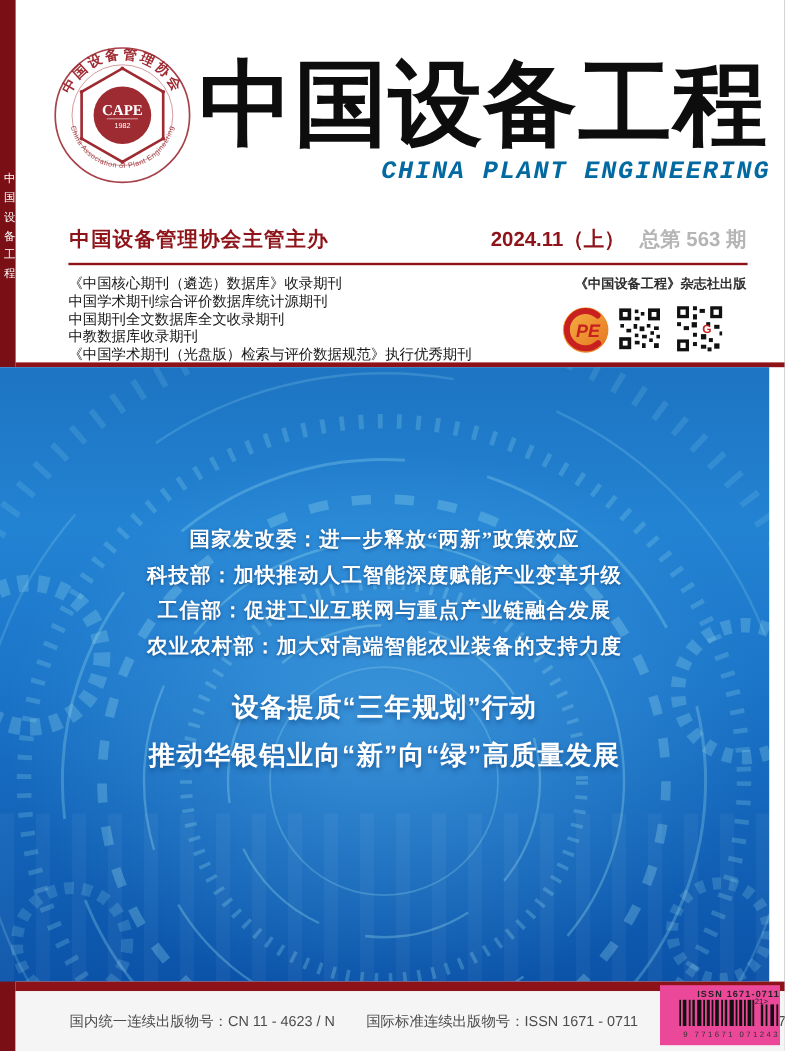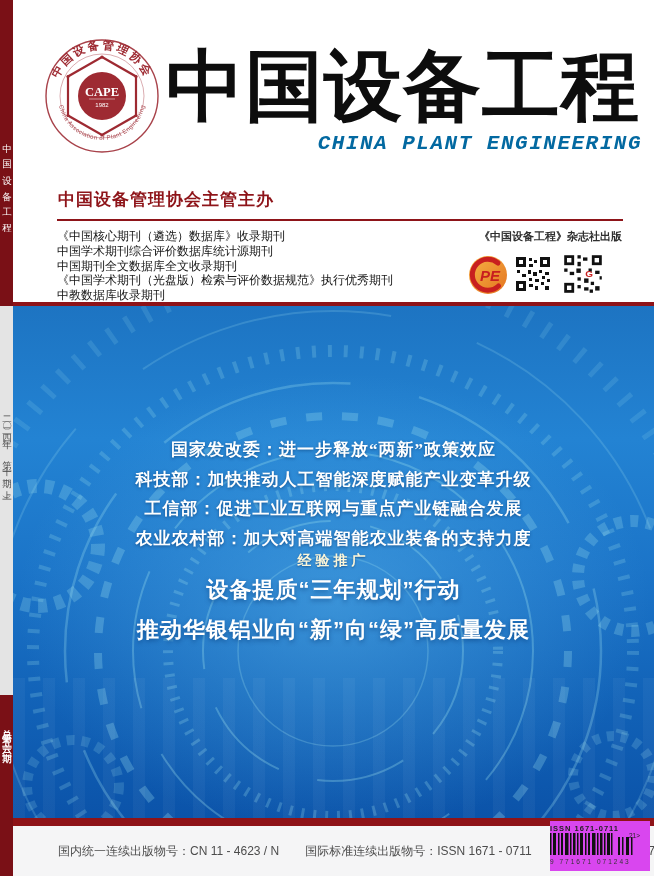--- a/index.html
+++ b/index.html
@@ -31,21 +31,21 @@
   .rule{position:absolute;left:57px;top:219px;width:566px;height:2px;background:#8e1419;}
   .honors{position:absolute;left:57px;top:229px;font-size:12px;font-weight:400;
           color:#161616;line-height:14.8px;}
   .publisher{position:absolute;right:32px;top:229px;font-size:11px;color:#2e2e2e;font-weight:600;}
   .cpe{position:absolute;left:468px;top:255px;width:40px;height:40px;}
   .qr{position:absolute;background:#fff;}
   .qr1{left:514px;top:255px;width:38px;height:38px;}
   .qr2{left:562px;top:253px;width:42px;height:42px;}
   .topline{position:absolute;left:13px;top:302px;width:641px;height:4px;background:#8e1318;}
   
-  .cover{position:absolute;left:13px;top:306px;width:641px;height:512px;overflow:hidden;
+  .cover{position:absolute;left:0;top:306px;width:641px;height:512px;overflow:hidden;
          background:
            radial-gradient(ellipse 440px 320px at 50% 58%, rgba(90,180,235,.5), rgba(30,110,190,0) 72%),
            linear-gradient(180deg,#1d74c2 0%,#2383d3 26%,#1b74c8 52%,#1263b8 76%,#0b53a9 100%);}
   .rings{position:absolute;left:0;top:0;}
   .streaks{position:absolute;left:0;bottom:0;width:100%;height:140px;opacity:.5;
            background:repeating-linear-gradient(90deg,rgba(255,255,255,.08) 0 12px,rgba(255,255,255,0) 12px 30px);}
   .news{position:absolute;left:0;top:129px;width:100%;text-align:center;
         font-family:"Liberation Serif","DejaVu Serif",serif;font-weight:700;
         font-size:17px;line-height:29.5px;color:#ffffff;letter-spacing:1px;
         text-shadow:0 1px 3px rgba(0,40,90,.55);}
@@ -54,22 +54,22 @@
   .headline{position:absolute;left:0;width:100%;text-align:center;color:#fff;
             font-weight:900;font-size:22px;letter-spacing:1px;
             text-shadow:0 2px 4px rgba(0,50,110,.5);}
   .hl1{top:269px;}
   .hl2{top:309px;}
   
   .botline{position:absolute;left:13px;top:818px;width:641px;height:8px;background:#8e1318;}
   .footer{position:absolute;left:13px;top:826px;width:641px;height:50px;background:#f5f5f6;}
   .foot-row{position:absolute;left:45px;top:17px;display:flex;gap:26px;font-size:12px;
             color:#4c4c4c;white-space:nowrap;}
-  .barcode-box{position:absolute;left:537px;top:-5px;width:100px;height:50px;background:#d946ef;
-               text-align:left;}
+  .barcode-box{position:absolute;left:537px;top:-5px;width:100px;height:50px;background:#ec4899;
+               text-align:right;}
   .bc-label{font-size:7.5px;color:#222;letter-spacing:1px;font-weight:700;margin-top:3px;}
   .bc-num{font-size:6.5px;color:#333;letter-spacing:2px;margin-top:-1px;}
   .bc-addon{position:absolute;right:10px;top:11px;font-size:6.5px;color:#222;}
 </style>
 </head>
 <body>
 
 <div class="page">
 
   <div class="sb sb-top">
@@ -107,28 +107,32 @@
     <circle cx="60" cy="60" r="24" fill="#9e2a32"></circle>
     <text x="60" y="60" text-anchor="middle" font-family="Liberation Serif,serif" font-size="12.5" font-weight="700" fill="#ffffff">CAPE</text>
     <text x="60" y="71" text-anchor="middle" font-size="6" fill="#ffffff">1982</text>
     <line x1="47" y1="63" x2="73" y2="63" stroke="#fff" stroke-width="0.6" opacity=".8"></line>
   </svg>
 
   <div class="mag-title">中国设备工程</div>
   <div class="mag-sub">CHINA PLANT ENGINEERING</div>
 
   <div class="organizer">中国设备管理协会主管主办</div>
+  <div class="issue-row">
+    <span class="issue-date">2024.11（上）</span>
+    <span class="issue-no">总第 563 期</span>
+  </div>
   <div class="rule"></div>
 
   <div class="honors">
     <div>《中国核心期刊（遴选）数据库》收录期刊</div>
     <div>中国学术期刊综合评价数据库统计源期刊</div>
     <div>中国期刊全文数据库全文收录期刊</div>
+    <div>中教数据库收录期刊</div>
     <div>《中国学术期刊（光盘版）检索与评价数据规范》执行优秀期刊</div>
-    <div>中教数据库收录期刊</div>
   </div>
   <div class="publisher">《中国设备工程》杂志社出版</div>
 
   <svg class="cpe" viewBox="0 0 40 40">
     <defs>
       <linearGradient id="gold" x1="0" y1="0" x2="1" y2="1">
         <stop offset="0" stop-color="#f6b545"></stop>
           <stop offset="1" stop-color="#e4731f"></stop>
       </linearGradient>
     </defs>
@@ -216,21 +220,20 @@
     </svg>
     <div class="streaks"></div>
 
     <div class="news">
       <div>国家发改委：进一步释放“两新”政策效应</div>
       <div>科技部：加快推动人工智能深度赋能产业变革升级</div>
       <div>工信部：促进工业互联网与重点产业链融合发展</div>
       <div>农业农村部：加大对高端智能农业装备的支持力度</div>
     </div>
 
-    <div class="tag">经验推广</div>
     <div class="headline hl1">设备提质“三年规划”行动</div>
     <div class="headline hl2">推动华银铝业向“新”向“绿”高质量发展</div>
   </div>
 
   <div class="botline"></div>
 
   <div class="footer">
     <div class="foot-row">
       <span>国内统一连续出版物号：CN 11 - 4623 / N</span>
       <span>国际标准连续出版物号：ISSN 1671 - 0711</span>

